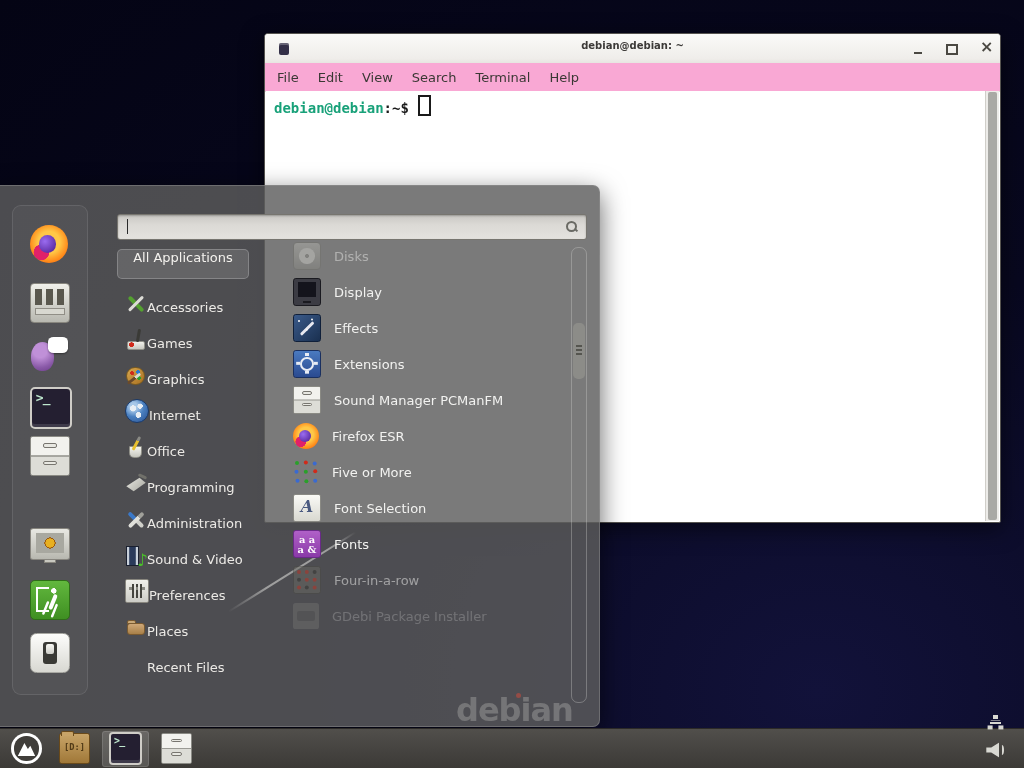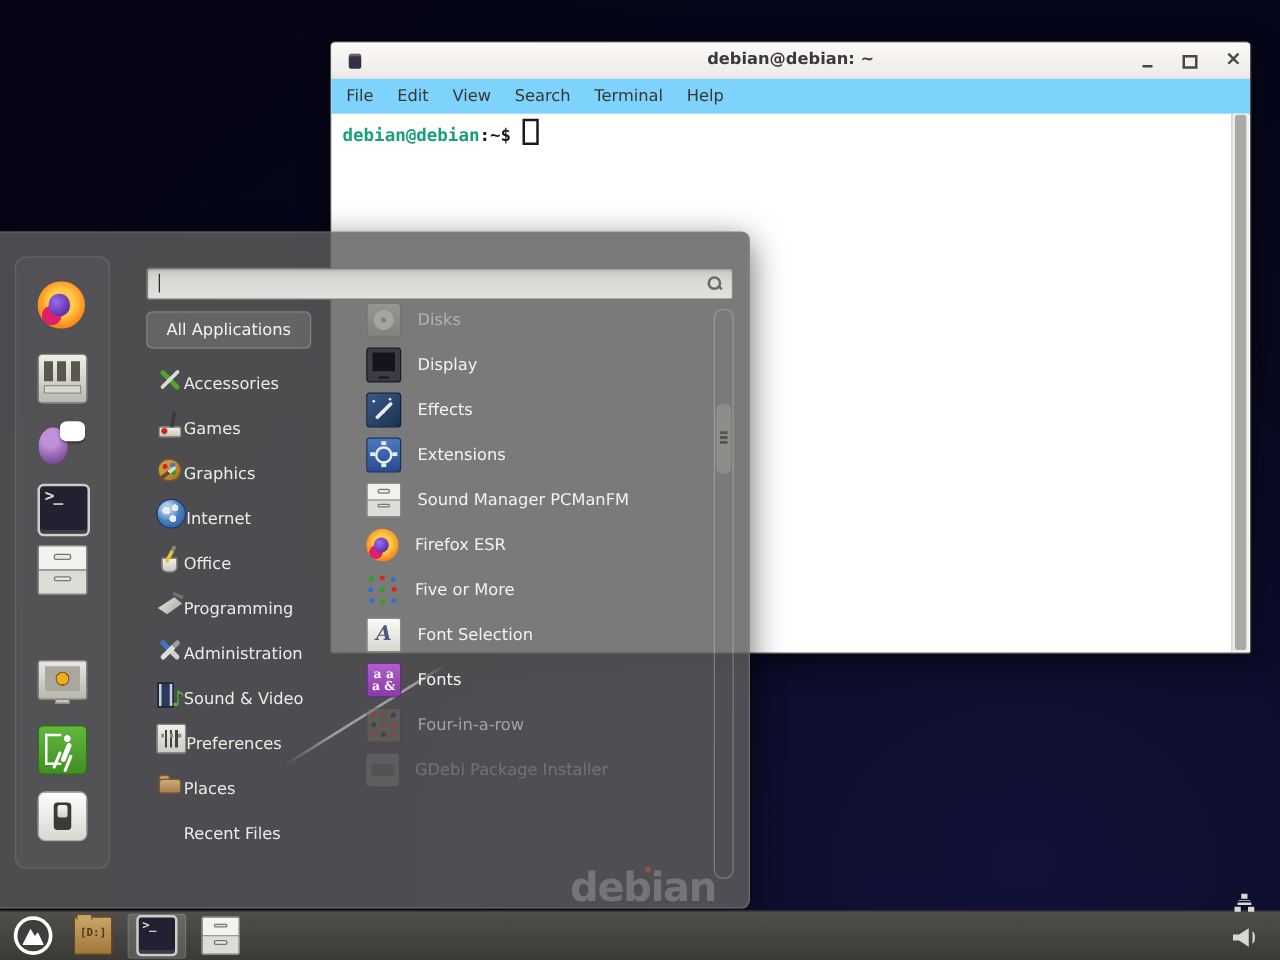--- a/index.html
+++ b/index.html
@@ -9,30 +9,30 @@
   #desktop{position:absolute;inset:0;width:1024px;height:768px;
     background:radial-gradient(ellipse at 80% 90%, #12123a 0%, #08081f 45%, #040414 100%);}
 
   
   #term{position:absolute;left:264px;top:33px;width:737px;height:490px;z-index:1;
     border:1px solid #55534f;border-radius:4px 4px 2px 2px;box-shadow:0 6px 22px rgba(0,0,0,.55);
     background:#ffffff;box-sizing:border-box;}
   .titlebar{position:absolute;left:0;top:0;right:0;height:29px;border-radius:3px 3px 0 0;
     background:linear-gradient(180deg,#fafaf8 0%,#efedea 85%,#e7e5e1 100%);
     border-bottom:1px solid #d5d3ce;}
-  .title{position:absolute;left:0;right:0;top:6px;text-align:center;font-size:13px;font-weight:bold;color:#3c3a38;}
+  .title{position:absolute;left:0;right:0;top:6px;text-align:center;font-size:10px;font-weight:bold;color:#3c3a38;}
   .term-mini{position:absolute;left:14px;top:9px;width:10px;height:12px;background:#343048;border-radius:2px;
     box-shadow:inset 0 2px 0 rgba(255,255,255,.25);}
   .wbtn{position:absolute;top:7px;width:18px;height:16px;display:flex;align-items:center;justify-content:center;cursor:default;}
   #btn-min{left:644px}#btn-max{left:678px}#btn-close{left:712px}
   .g-min{width:8px;height:2px;background:#4a4842;margin-top:7px;}
   .g-max{width:8px;height:7px;border:2px solid #4a4842;}
   .g-close{width:12px;height:14px;position:relative;}
   .g-close::before{content:"×";position:absolute;left:0;top:-3px;font-size:16px;font-weight:bold;color:#4a4842;line-height:1;}
-  .menubar{position:absolute;left:0;right:0;top:29px;height:28px;background:#7dd3fc;border-bottom:1px solid #dedcd6;
+  .menubar{position:absolute;left:0;right:0;top:29px;height:28px;background:#f9a8d4;border-bottom:1px solid #dedcd6;
     display:flex;align-items:center;gap:19px;padding-left:12px;font-size:13px;color:#3a3834;}
   .menubar span{cursor:default;}
   .content{position:absolute;left:1px;right:1px;top:57px;bottom:1px;background:#ffffff;}
   .promptline{position:absolute;left:8px;top:4px;font:bold 14px/21px "DejaVu Sans Mono",monospace;white-space:pre;}
   .p-user{color:#18a179;}
   .p-tail{color:#1a1a1a;}
   .cursor{display:inline-block;width:9px;height:17px;border:2px solid #1a1a1a;vertical-align:-3px;margin-left:9px;background:#fff;}
   .term-scroll{position:absolute;right:0;top:0;bottom:0;width:13px;background:#edece9;border-left:1px solid #d0cec9;}
   .term-thumb{position:absolute;left:2px;right:2px;top:1px;bottom:1px;background:#a9a9a5;border-radius:2px;}
 
@@ -56,21 +56,21 @@
 
   .search{position:absolute;left:117px;top:28px;width:468px;height:24px;border:1px solid #77756f;border-radius:3px;
     background:linear-gradient(180deg,#c9c7c3 0%,#dbd9d5 40%,#e4e2de 100%);box-shadow:inset 0 1px 2px rgba(0,0,0,.25);}
   .caret{position:absolute;left:9px;top:4px;width:1px;height:15px;background:#2a2a2a;}
   .mag{position:absolute;right:8px;top:5px;width:13px;height:13px;}
   .mag::before{content:"";position:absolute;left:1px;top:1px;width:7px;height:7px;border:2px solid #6a6a64;border-radius:50%;}
   .mag::after{content:"";position:absolute;left:9px;top:9px;width:4px;height:2px;background:#6a6a64;transform:rotate(45deg);}
 
   .allapps{position:absolute;left:117px;top:63px;width:130px;height:28px;border-radius:5px;
     background:rgba(255,255,255,0.13);border:1px solid rgba(255,255,255,0.22);
-    display:flex;align-items:center;justify-content:center;font-size:13px;color:#f4f2ee;cursor:pointer;}
+    display:flex;align-items:flex-start;justify-content:center;font-size:13px;color:#f4f2ee;cursor:pointer;}
 
   #category-list{position:absolute;left:117px;top:93px;width:152px;}
   .cat-row{display:flex;align-items:flex-end;height:36px;gap:0;padding-left:8px;cursor:pointer;color:#eceae6;font-size:13px;}
   .cat-row .icn{width:22px;height:22px;font-size:22px;}
 
   #app-list{position:absolute;left:283px;top:52px;width:286px;height:468px;overflow:hidden;}
   .app-row{display:flex;align-items:center;height:36px;gap:13px;padding-left:10px;cursor:pointer;color:#f2f2f0;font-size:13px;}
   .app-row .icn{width:26px;height:26px;font-size:26px;}
 
   .mscroll{position:absolute;left:571px;top:61px;width:14px;height:454px;border:1px solid rgba(210,210,205,0.35);border-radius:7px;}

